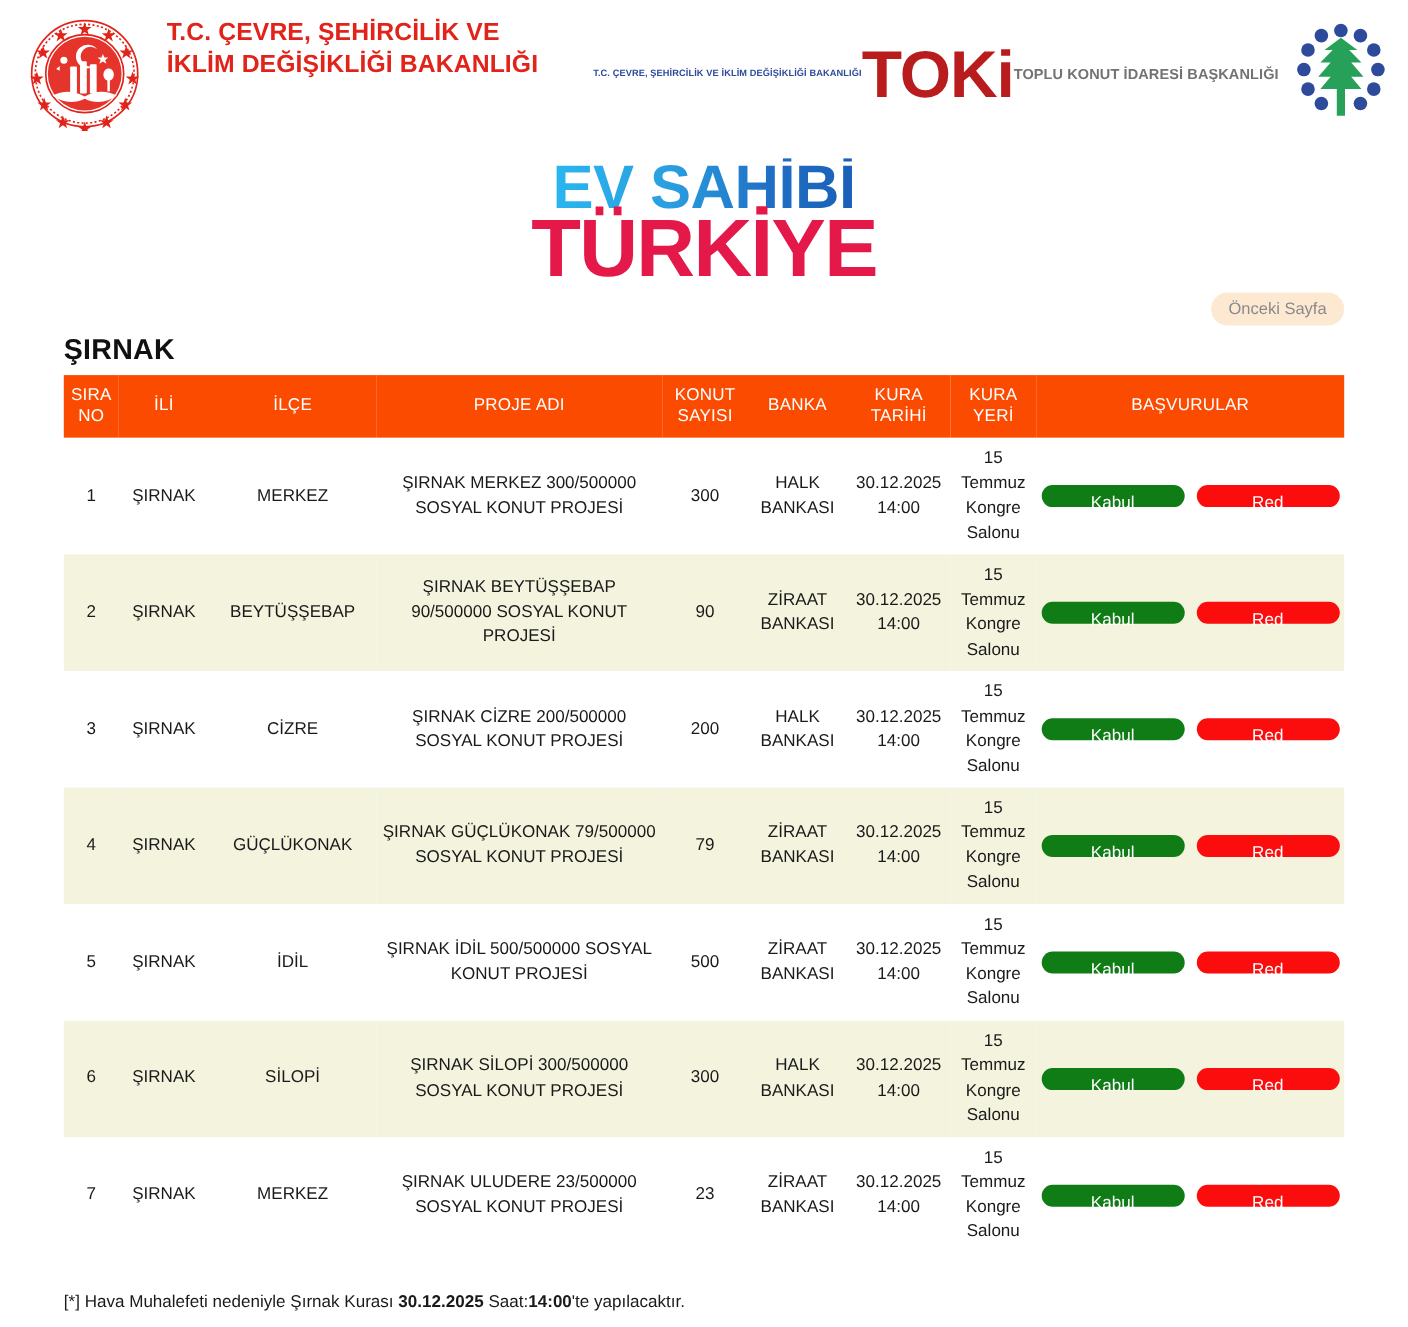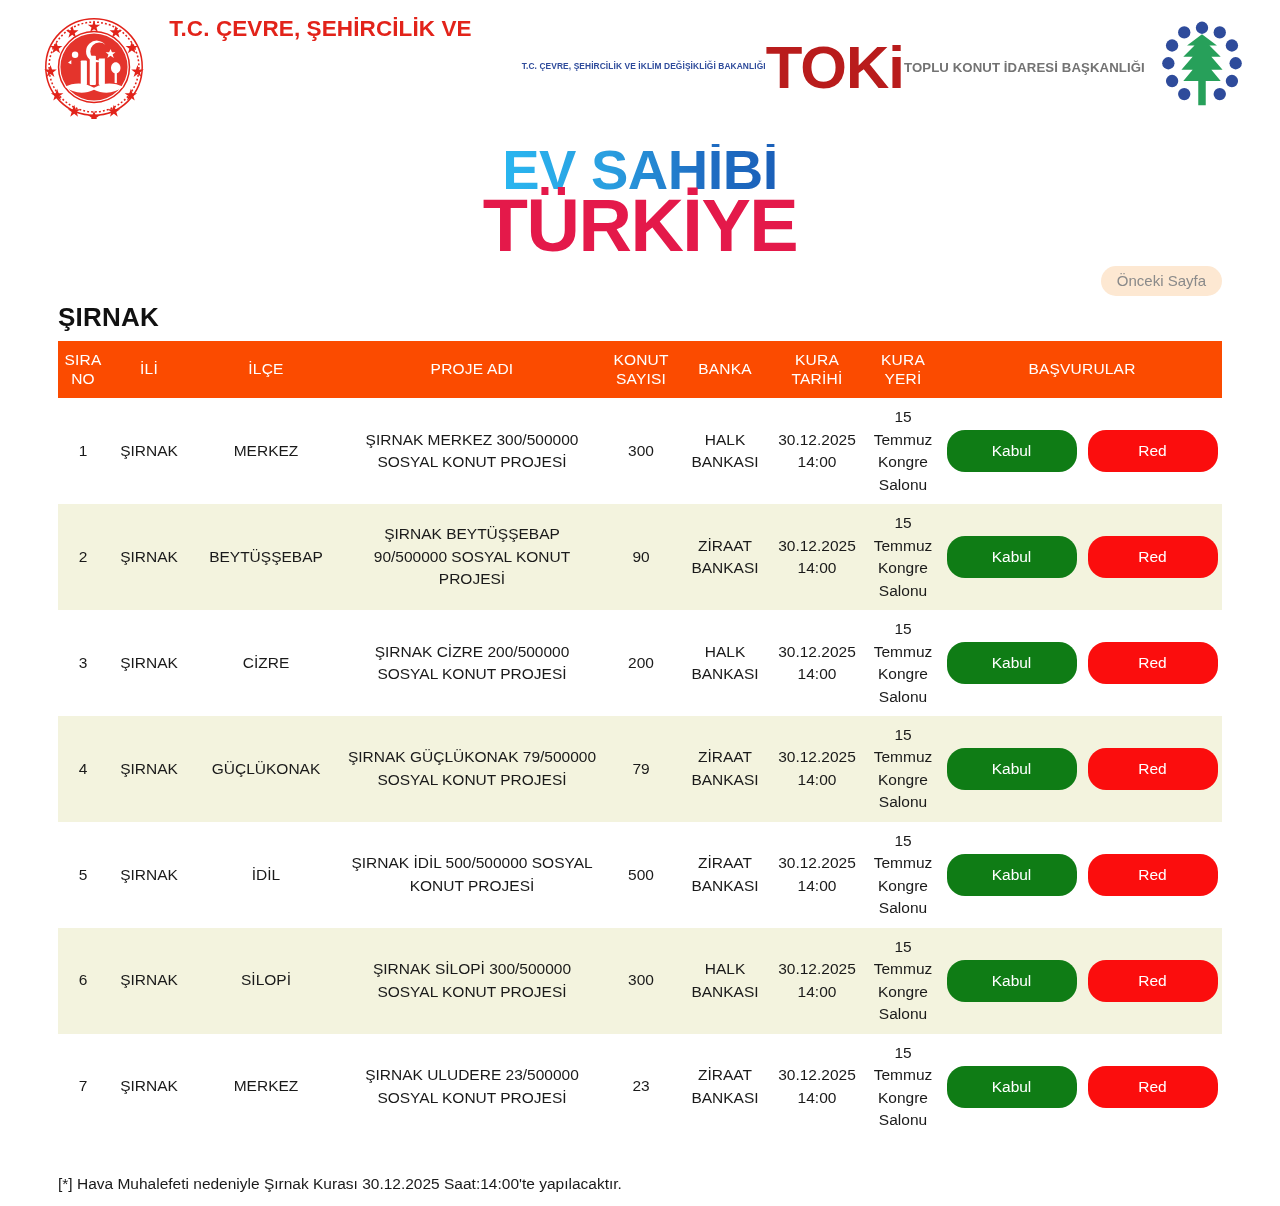--- a/index.html
+++ b/index.html
@@ -186,36 +186,36 @@
     justify-content: center;
     gap: 11px;
   }
   .btn-pill {
     border: none;
     border-radius: 18px;
     color: #fff;
     font-size: 15.5px;
     font-family: "Liberation Sans", sans-serif;
     width: 130px;
-    height: 42px;
+    height: 20px;
     line-height: 34px;
     padding: 0;
     cursor: pointer;
     text-align: center;
   }
   .btn-accept { background: #0f7c15; }
   .btn-reject { background: #fb0d0d; }
 
   
   .footnote {
     margin: 36px 0 0 58px;
     font-size: 15.5px;
     color: #1a1a1a;
   }
-  .footnote b { font-weight: normal; }
+  .footnote b { font-weight: bold; }
 </style>
 </head>
 <body>
 
 <div class="page">
 
   <div class="logo-band">
 
     <div class="ministry-lockup">
       <span class="emblem">
@@ -251,20 +251,21 @@
             <circle cx="40" cy="42" r="3.4"></circle>
             <path d="M36 47.5l-3.5 3 3.5 1.6z"></path>
             <path d="M83 50c2.8 0 5 2.6 5 6 0 3.3-2.2 5.6-5 5.6s-5-2.3-5-5.6c0-3.4 2.2-6 5-6z"></path>
             <rect x="81.8" y="60" width="2.4" height="12"></rect>
             <path d="M29 76c10-5 21-5 31 1 10-6 21-6 31-1 -9 7-21 8-31 3 -10 5-22 4-31-3z"></path>
           </g>
         </svg>
       </span>
       <div class="ministry-text">
         <span>T.C. ÇEVRE, ŞEHİRCİLİK VE</span>
+        <span class="l2">İKLİM DEĞİŞİKLİĞİ BAKANLIĞI</span>
       </div>
     </div>
 
     <div class="toki-lockup">
       <div class="toki-words">
         <div class="toki-top">T.C. ÇEVRE, ŞEHİRCİLİK VE İKLİM DEĞİŞİKLİĞİ BAKANLIĞI</div>
         <div class="toki-main">TOKi</div>
         <div class="toki-bottom">TOPLU KONUT İDARESİ BAŞKANLIĞI</div>
       </div>
       <span class="toki-mark">

